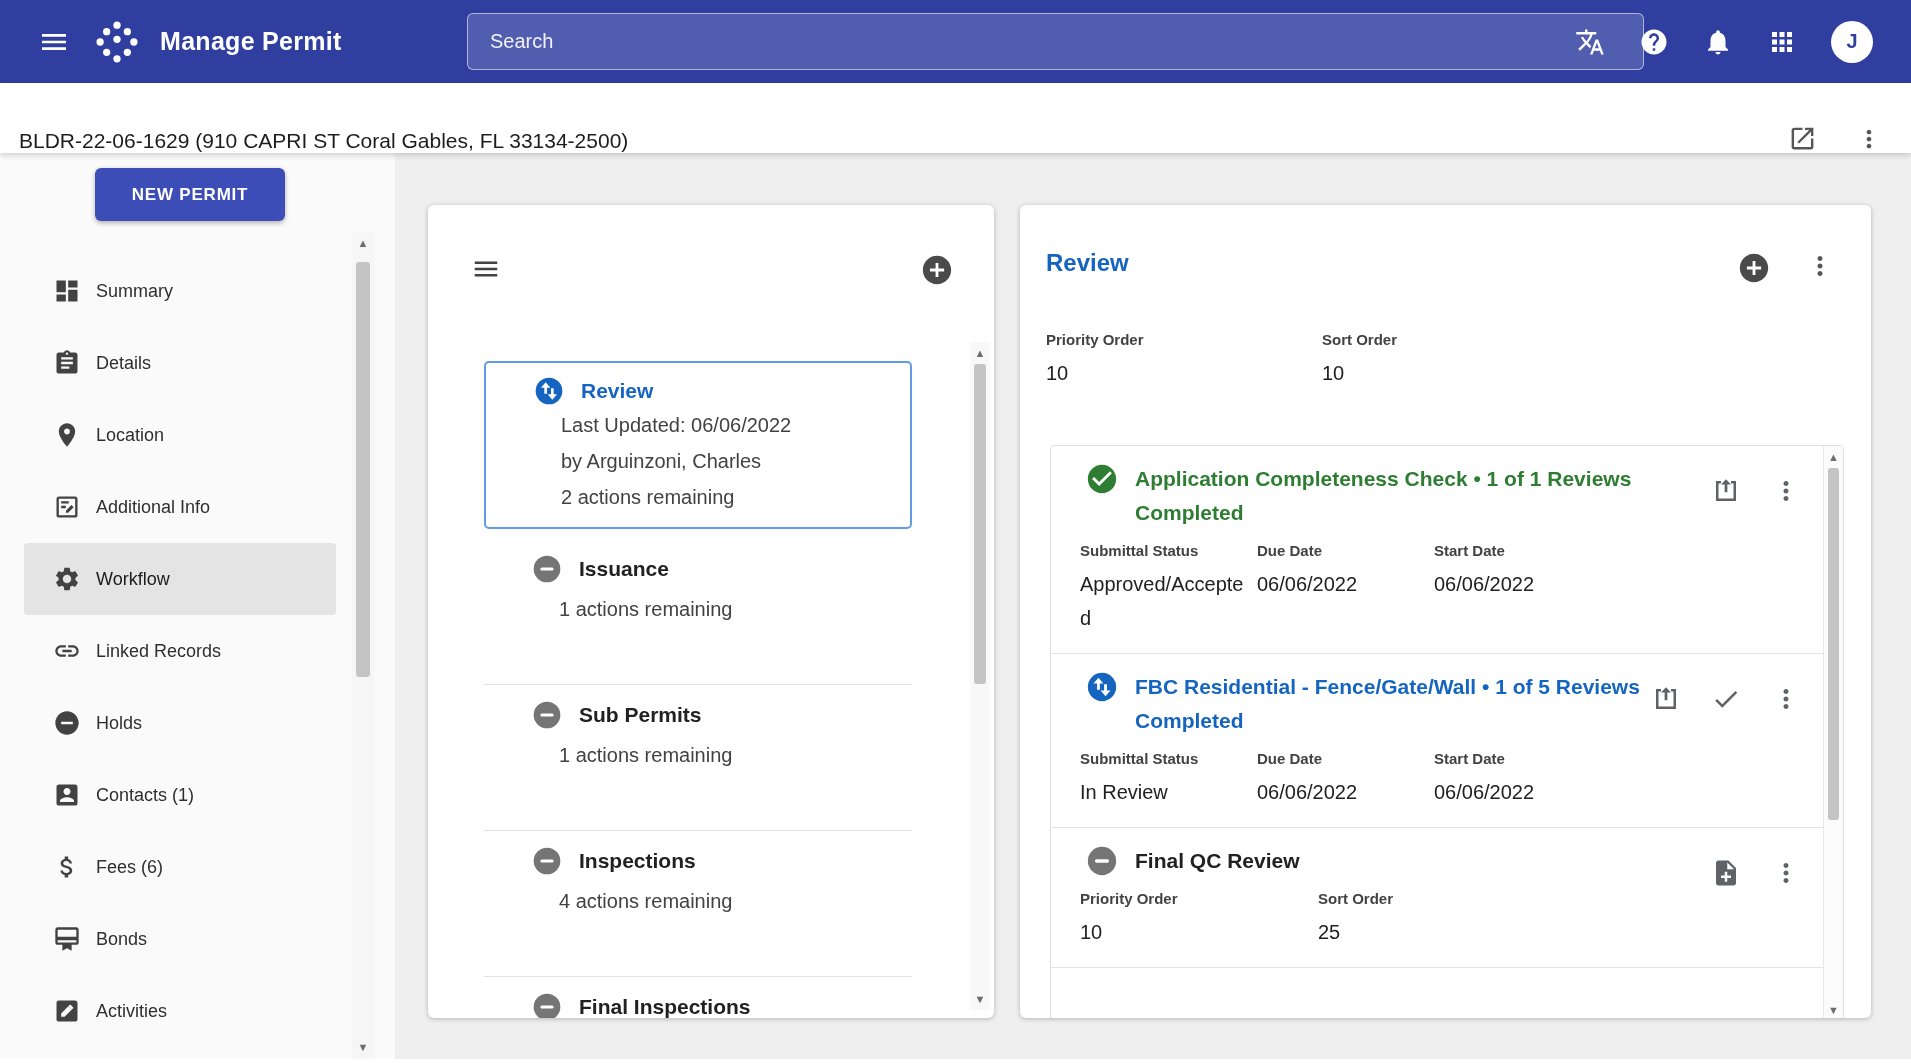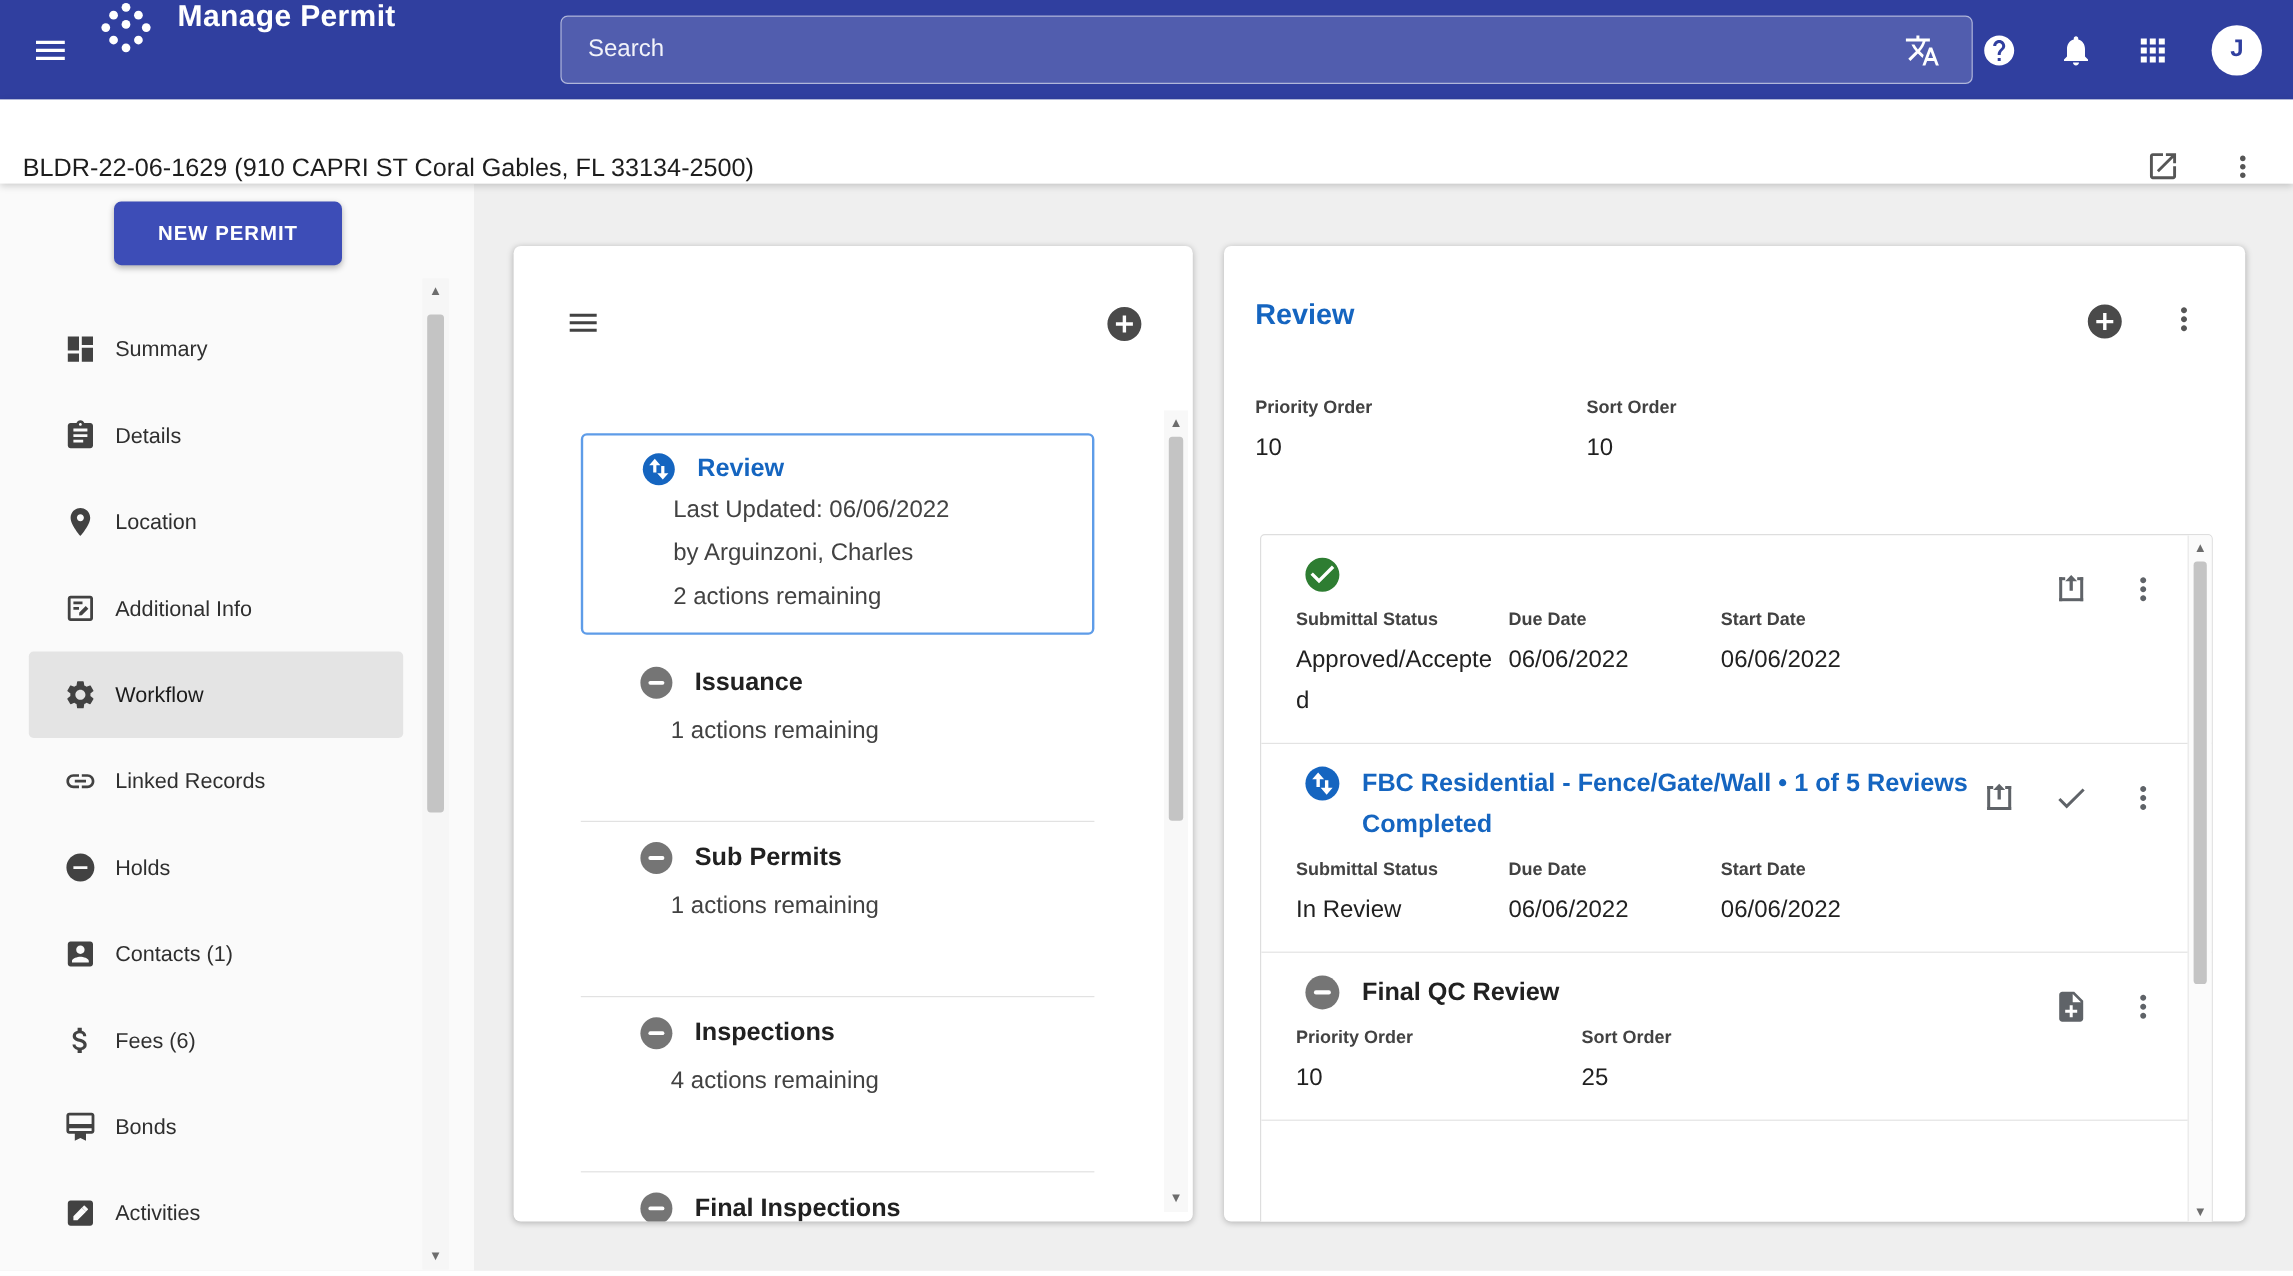--- a/index.html
+++ b/index.html
@@ -1,21 +1,21 @@
 <!DOCTYPE html>
 <html><head>
 <meta charset="utf-8">
 <style>
   *{margin:0;padding:0;box-sizing:border-box}
   html,body{width:1911px;height:1063px;overflow:hidden;background:#fff;font-family:"Liberation Sans",sans-serif}
   button{font-family:inherit}
   svg{display:block}
 
   
-  .appbar{height:83px;background:#303F9F;display:flex;padding:0 26px;position:relative;color:#fff}
+  .appbar{height:83px;background:#303F9F;display:flex;align-items:center;padding:0 38px;position:relative;color:#fff}
   .icon-btn{background:none;border:none;cursor:pointer;color:inherit;display:flex;align-items:center;justify-content:center;padding:0}
   .logo-wrap{margin-left:24px}
   .app-title{font-size:25px;font-weight:700;margin-left:20px;letter-spacing:.3px}
   .search{position:absolute;left:467px;top:13px;width:1177px;height:57px;background:rgba(255,255,255,.16);
     border:1px solid rgba(255,255,255,.55);border-radius:6px;color:#fdba74;font-size:20px;padding:0 22px;outline:none}
   .search::placeholder{color:rgba(255,255,255,.92)}
   .appbar-right{margin-left:auto;display:flex;align-items:center;gap:34px}
   .avatar{width:42px;height:42px;border-radius:50%;background:#fff;color:#303F9F;font-weight:700;font-size:20px;
     display:flex;align-items:center;justify-content:center;cursor:pointer;border:none}
 
@@ -395,20 +395,21 @@
 
     <div class="rv-list">
 
       <div class="rv-item green">
         <div class="rv-ihead">
           <span>
             <svg class="ic" width="34" height="34" viewBox="0 0 24 24" fill="#2E7D32">
                 <path d="M12 2C6.48 2 2 6.48 2 12s4.48 10 10 10 10-4.48 10-10S17.52 2 12 2zm-2 15l-5-5 1.41-1.41L10 14.17l7.59-7.59L19 8l-9 9z"></path>
               </svg>
           </span>
+          <span class="rv-ititle">Application Completeness Check  • 1 of 1 Reviews Completed</span>
         </div>
         <div class="rv-actions">
           <button class="icon-btn">
             <span>
               <svg class="ic" width="30" height="30" viewBox="0 0 24 24" fill="currentColor">
                   <rect x="4" y="4" width="4" height="2"></rect>
                   <rect x="16" y="4" width="4" height="2"></rect>
                   <rect x="4" y="4" width="2" height="16"></rect>
                   <rect x="18" y="4" width="2" height="16"></rect>
                   <rect x="4" y="18" width="16" height="2"></rect>

